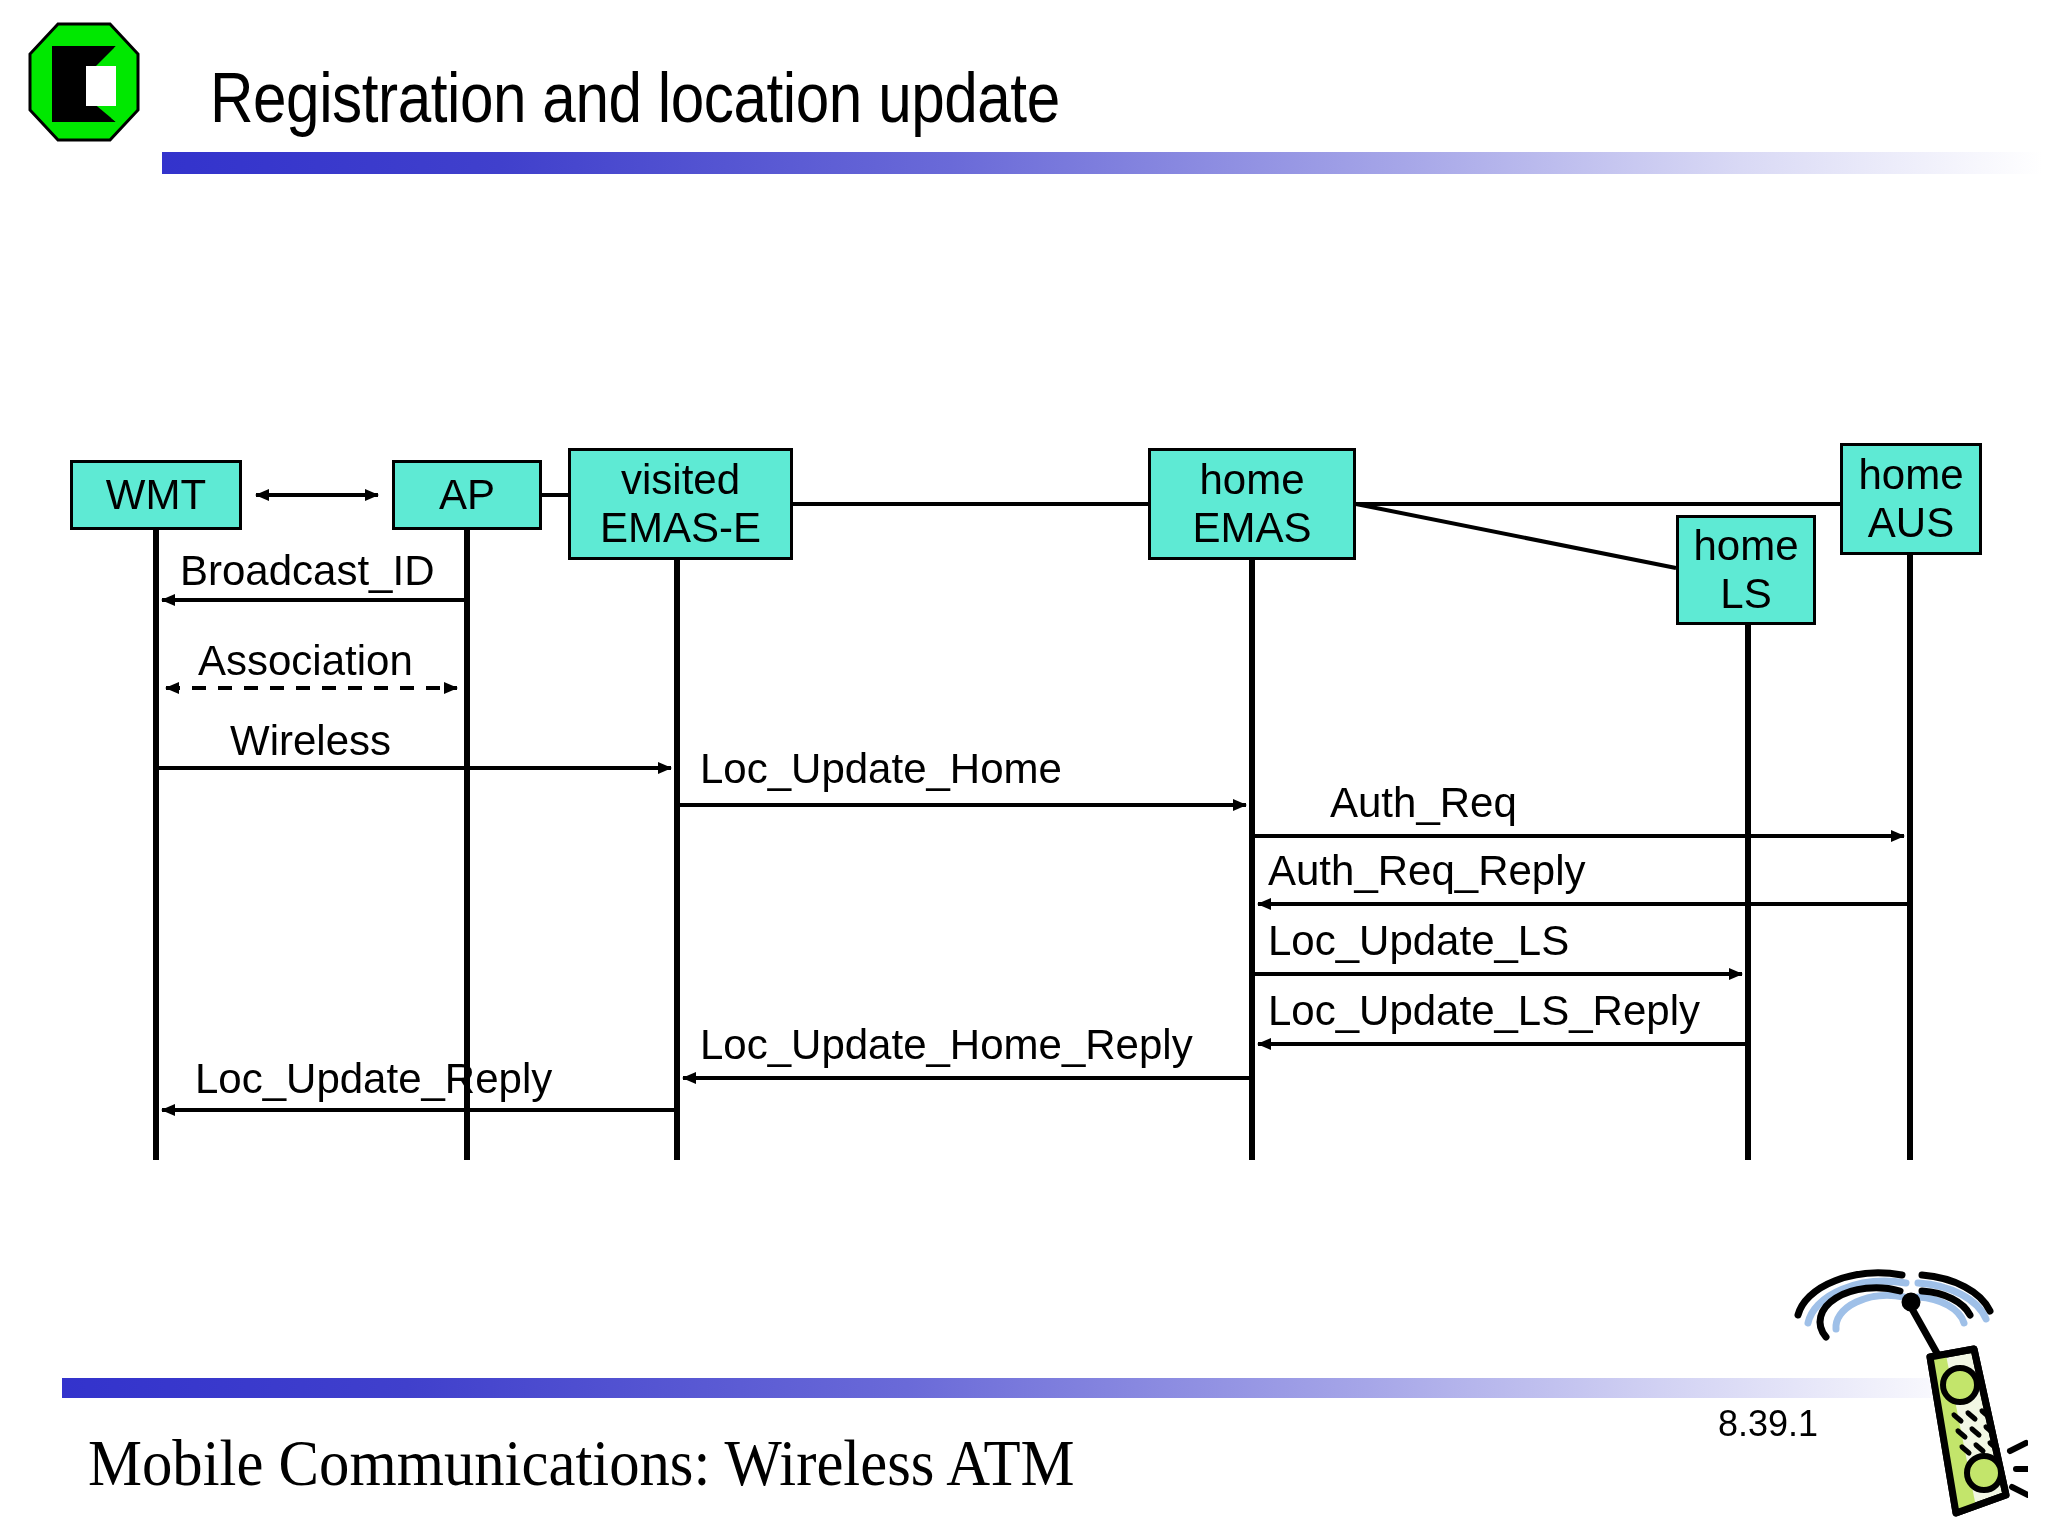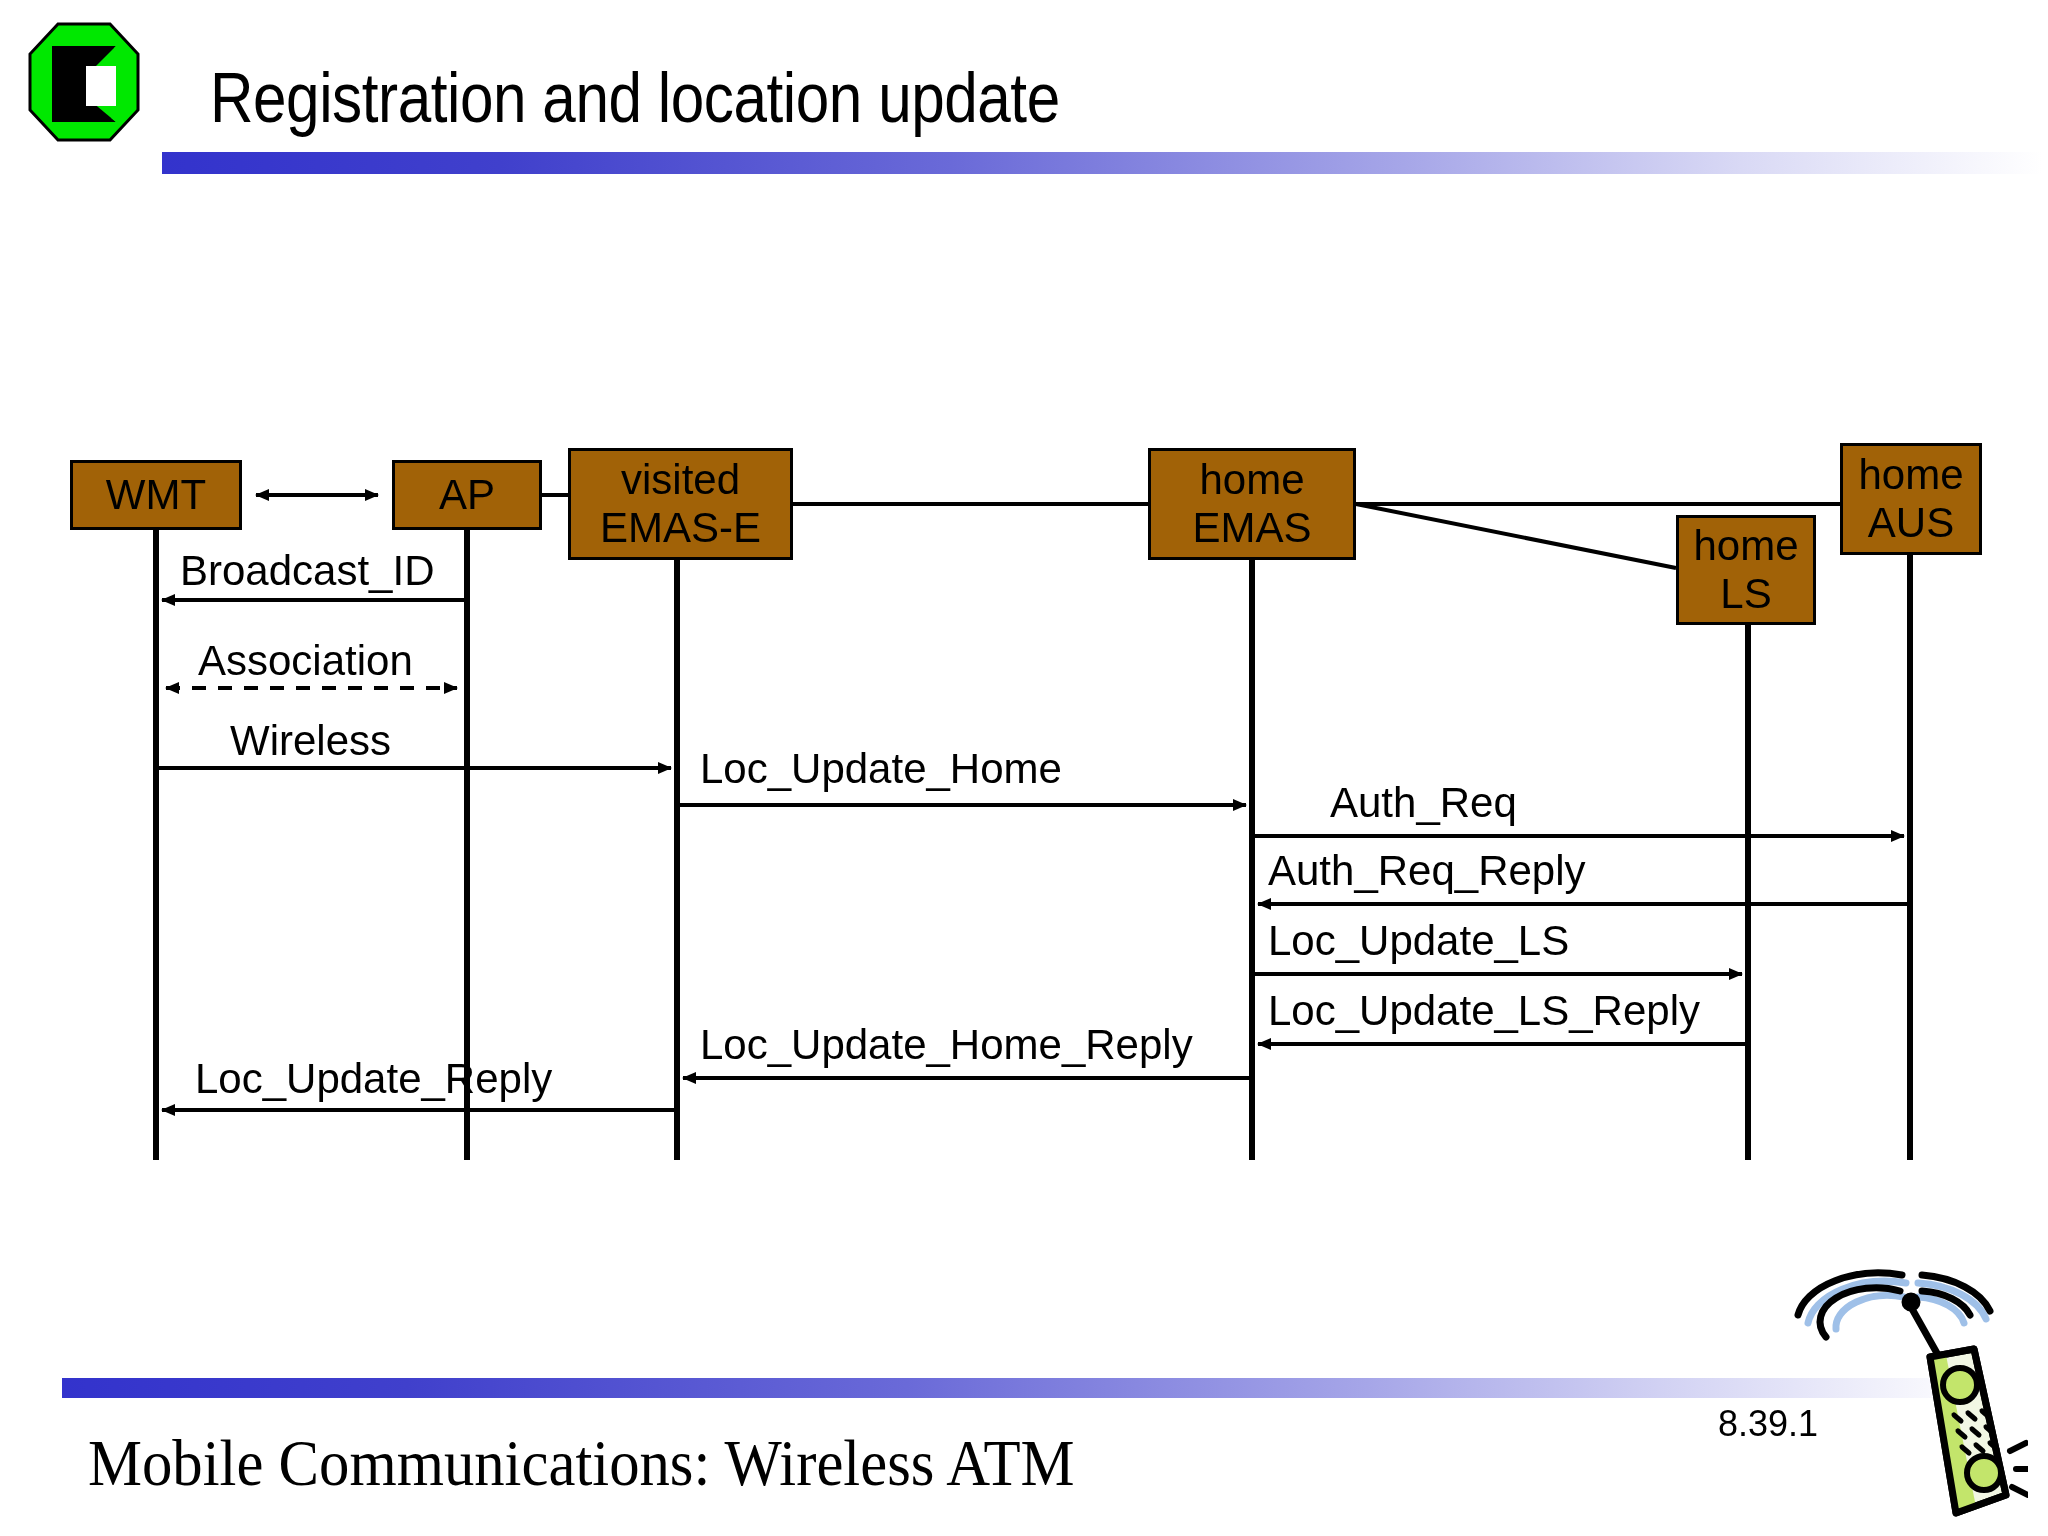--- a/index.html
+++ b/index.html
@@ -78,21 +78,21 @@
 
   
   #diagram {
     position: absolute;
     left: 0; top: 0;
     width: 2048px; height: 1536px;
   }
   .node-box {
     position: absolute;
     box-sizing: border-box;
-    background: #a16207;
+    background: #5eead4;
     border: 3px solid #000000;
     display: flex;
     flex-direction: column;
     align-items: center;
     justify-content: center;
     font-size: 42px;
     line-height: 48px;
     text-align: center;
     white-space: nowrap;
     z-index: 6;

